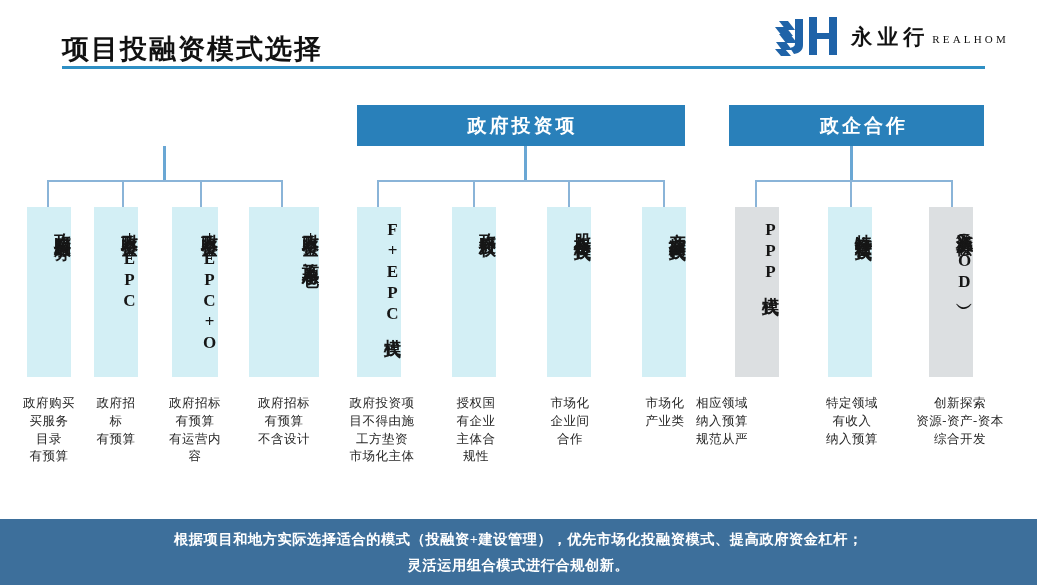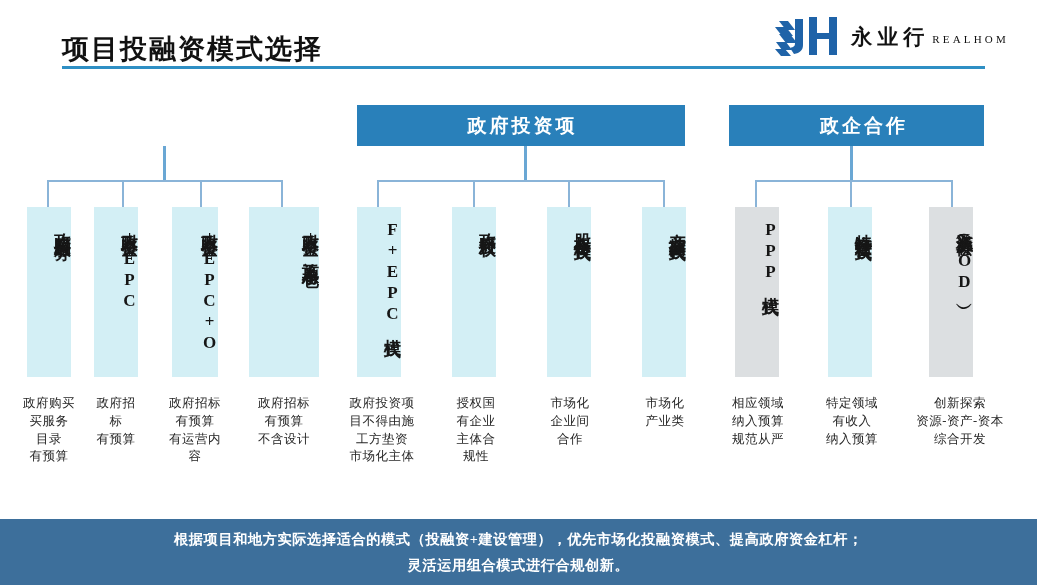--- a/index.html
+++ b/index.html
@@ -276,21 +276,21 @@
   <div class="group-header" style="left:729px; top:105px; width:243px; height:41px;padding-left:12px;">政企合作</div>
   <div class="conn v trunk" style="left:850px; top:146px; height:35px;"></div>
   <div class="conn h" style="left:755px; top:180px; width:197px;"></div>
   <div class="conn v" style="left:755px; top:180px; height:27px;"></div>
   <div class="conn v" style="left:850px; top:180px; height:27px;"></div>
   <div class="conn v" style="left:951px; top:180px; height:27px;"></div>
 
   <div class="node-box gray" style="left:735px; top:207px; width:44px; height:170px;">
     <div class="node-label narrow">PPP模式</div>
   </div>
-  <div class="node-caption" style="left:722px; top:395px; width:72px;">相应领域
+  <div class="node-caption" style="left:686px; top:395px; width:72px;">相应领域
 纳入预算
 规范从严</div>
 
   <div class="node-box blue" style="left:828px; top:207px; width:44px; height:170px;">
     <div class="node-label narrow">特许经营模式</div>
   </div>
   <div class="node-caption" style="left:818px; top:395px; width:68px;">特定领域
 有收入
 纳入预算</div>
 

